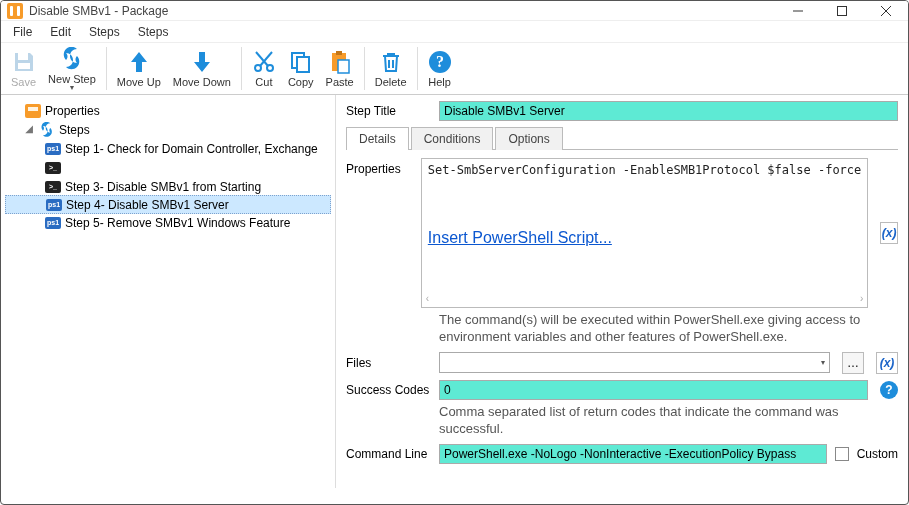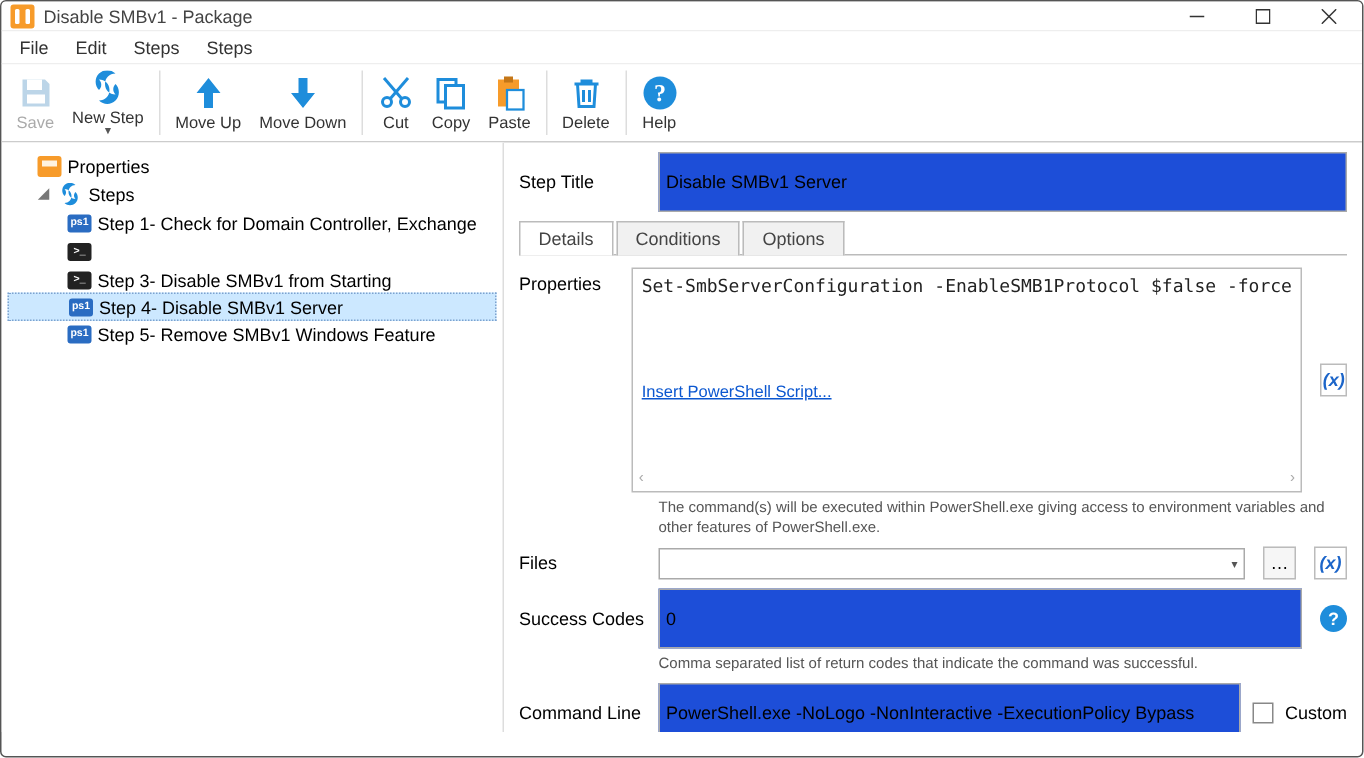--- a/index.html
+++ b/index.html
@@ -135,24 +135,24 @@
   .panel {
     flex:1;
     padding: 6px 10px 6px 10px;
     overflow:auto;
   }
   .row { display:flex; align-items:center; margin-bottom:6px; gap:8px; }
   .row .lbl { width:85px; color:#000000; }
   .row-top .lbl { align-self:flex-start; padding-top:4px; }
   input[type=text], .textbox {
     border:1px solid #aaa;
-    padding:12px 4px;
+    padding:2px 4px;
     font-size:12px;
     font-family:inherit;
-    background:#1d4ed8;
+    background:#5eead4;
   }
   .step-title { flex:1; }
   
   .tabs { display:flex; border-bottom:1px solid #bbb; margin-top:2px; }
   .tab {
     padding:4px 12px; border:1px solid #bbb; border-bottom:none;
     background:#f1f1f1; margin-right:2px; margin-bottom:-1px;
     font-size:12px; color:#444;
   }
   .tab.active { background:#fff; }
@@ -164,36 +164,36 @@
     height:150px;
     gap:44px;
   }
   .ps-box .code {
     flex:1; padding:4px 6px;
     font-family:Consolas,monospace; font-size:12px;
     color:#222; overflow:auto;
     white-space:pre;
   }
   .ps-box .link { padding:2px 6px; }
-  .ps-box .link a { color:#0b57d0; text-decoration:underline; font-size:11px; }
+  .ps-box .link a { color:#0b57d0; text-decoration:underline; font-size:16px; }
   .ps-box .scroll { height:14px; display:flex; justify-content:space-between; padding:0 4px; color:#aaa; font-size:10px; }
   .var-btn {
     width:22px;height:22px;border:1px solid #bbb;
     display:flex;align-items:center;justify-content:center;
     color:#1c65c9;font-style:italic;font-weight:bold;font-size:12px;
     margin-left:4px;
   }
   .help-circle {
     width:18px;height:18px;border-radius:50%;
     background:#1e8ddb;color:#fff;
     display:flex;align-items:center;justify-content:center;
     font-weight:bold;font-size:12px;
     margin-left:4px;
   }
-  .hint { color:#555; font-size:10px; padding-left:93px; margin-top:-2px; margin-bottom:6px; line-height:1.3; }
+  .hint { color:#555; font-size:13px; padding-left:93px; margin-top:-2px; margin-bottom:6px; line-height:1.3; }
   .files-combo {
     flex:1; border:1px solid #aaa; height:21px;
     display:flex; align-items:center; justify-content:flex-end; padding:0 4px;
     background:#fff;
   }
   .files-combo .dd { font-size:8px; color:#555; }
   .browse-btn {
     width:22px;height:22px;border:1px solid #bbb;
     display:flex;align-items:center;justify-content:center;
     margin-left:4px;background:#f6f6f6;

